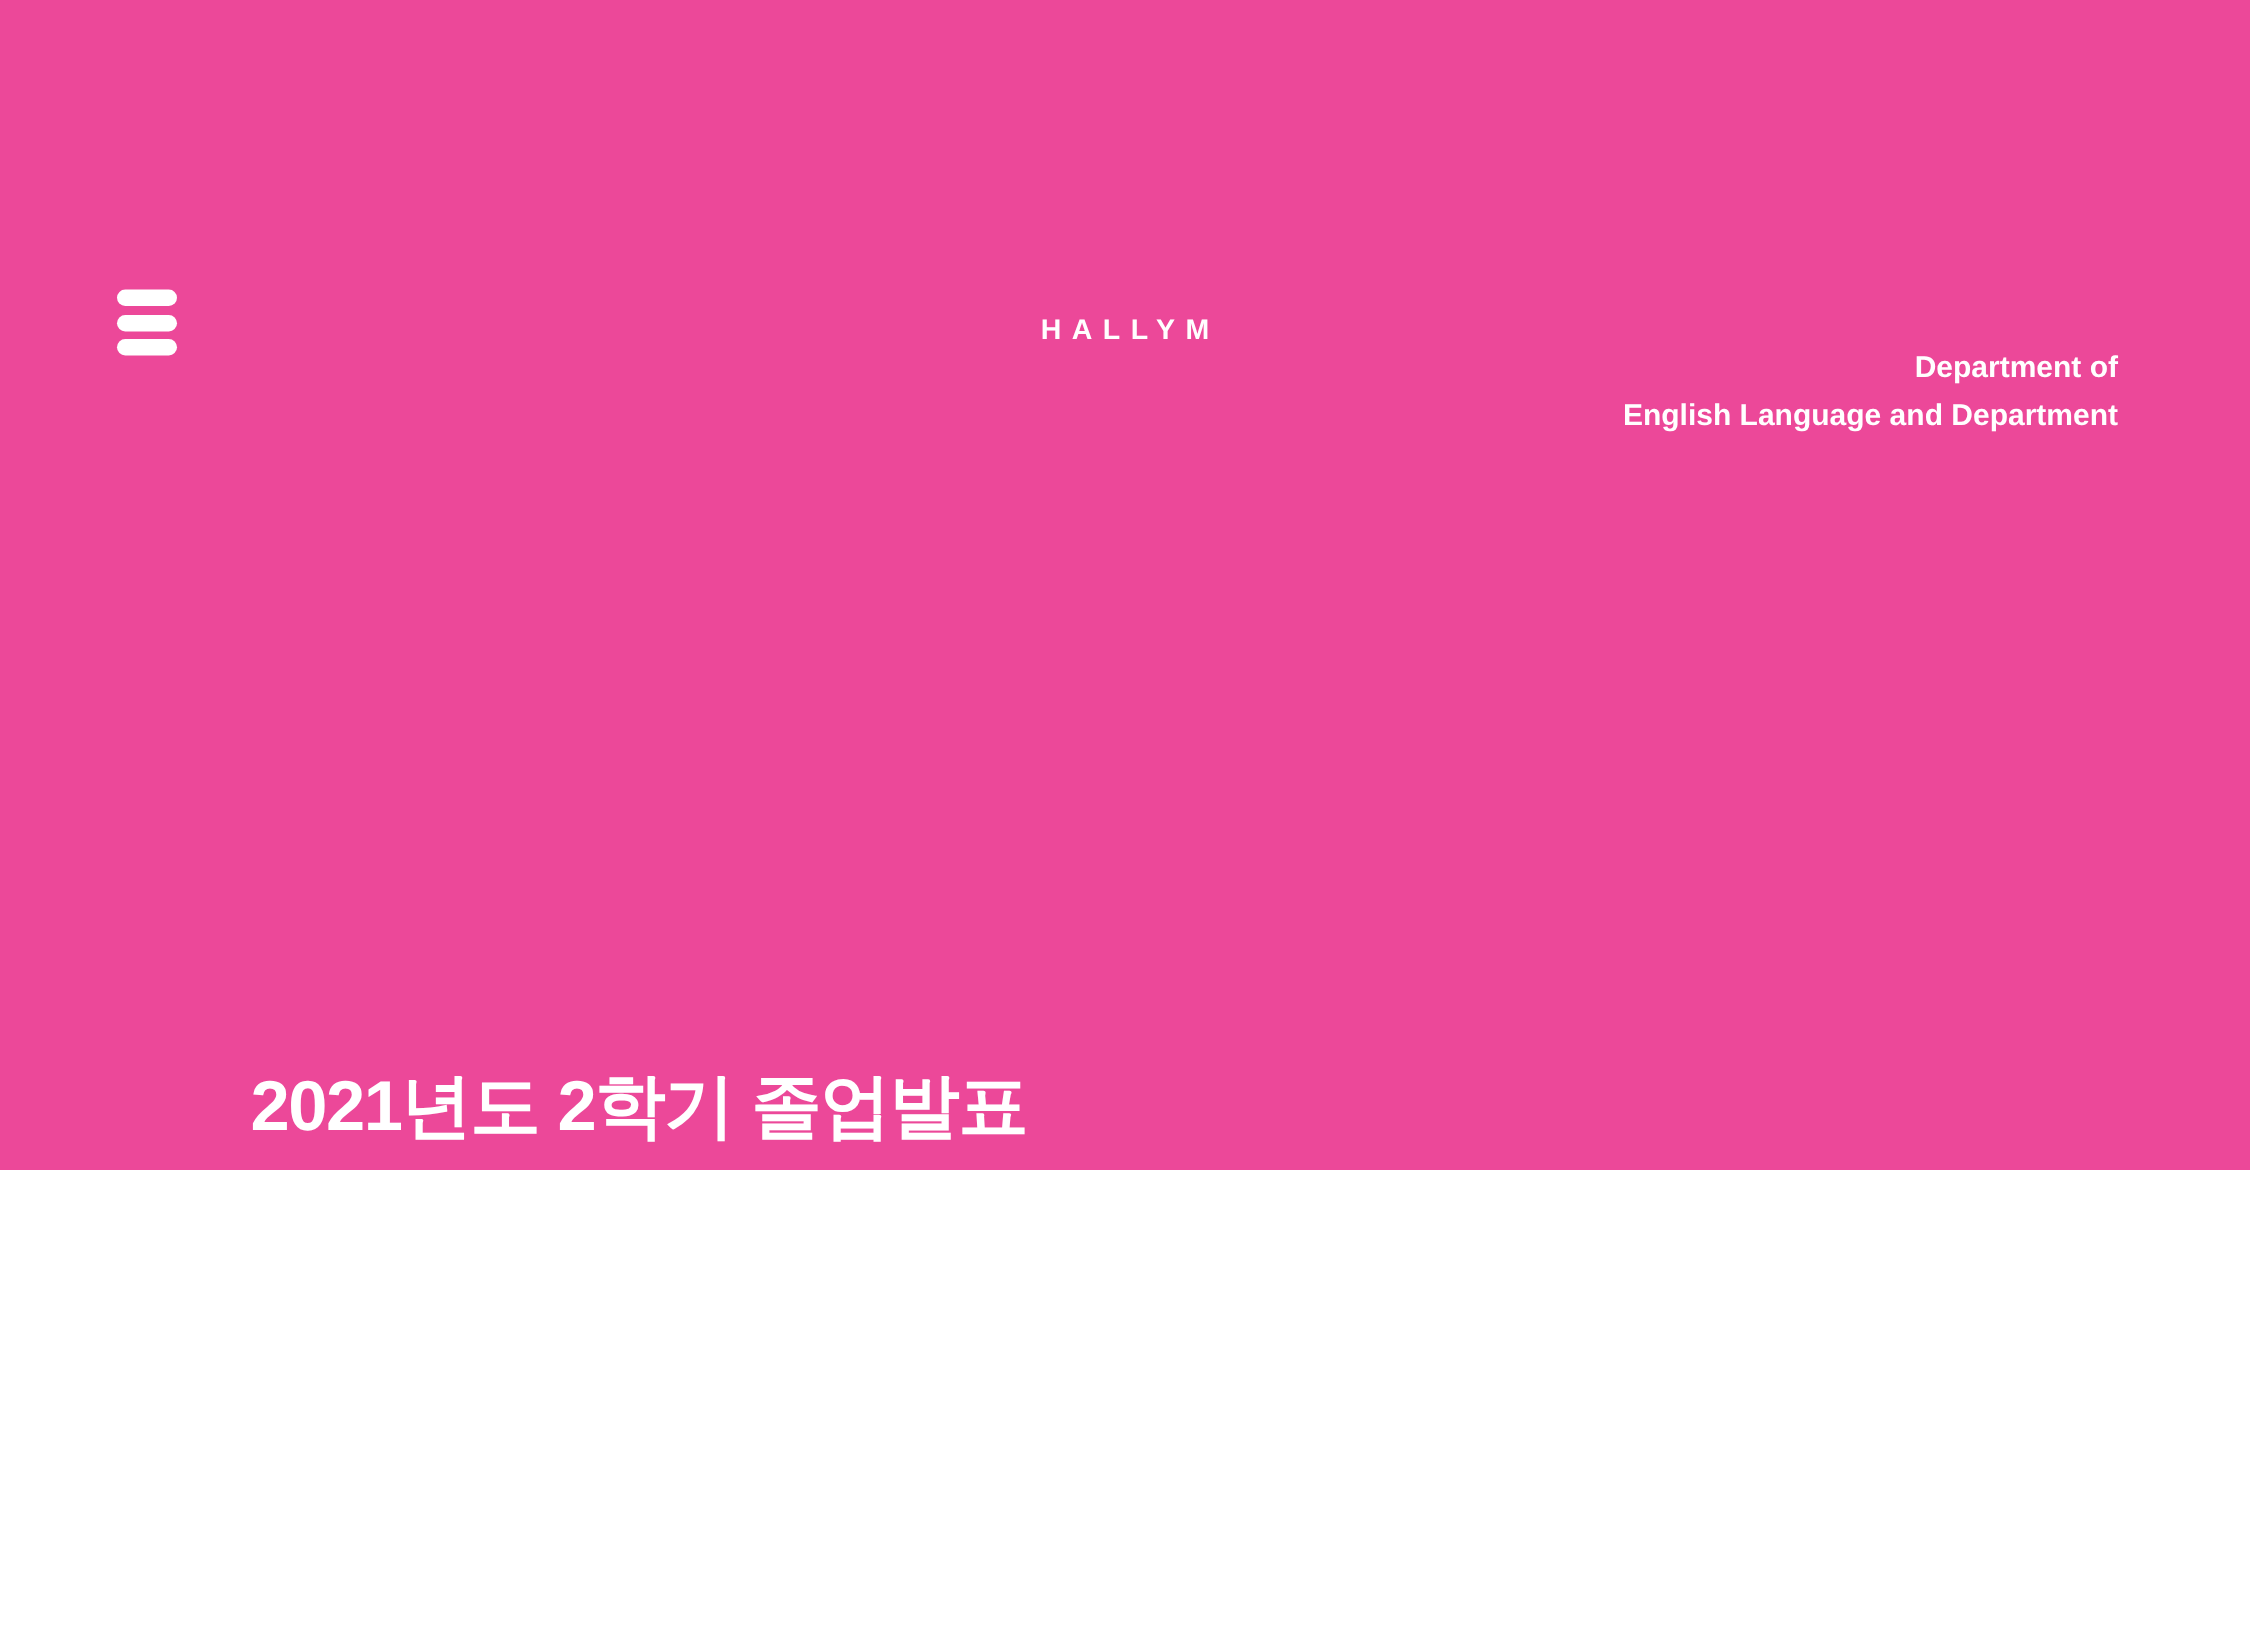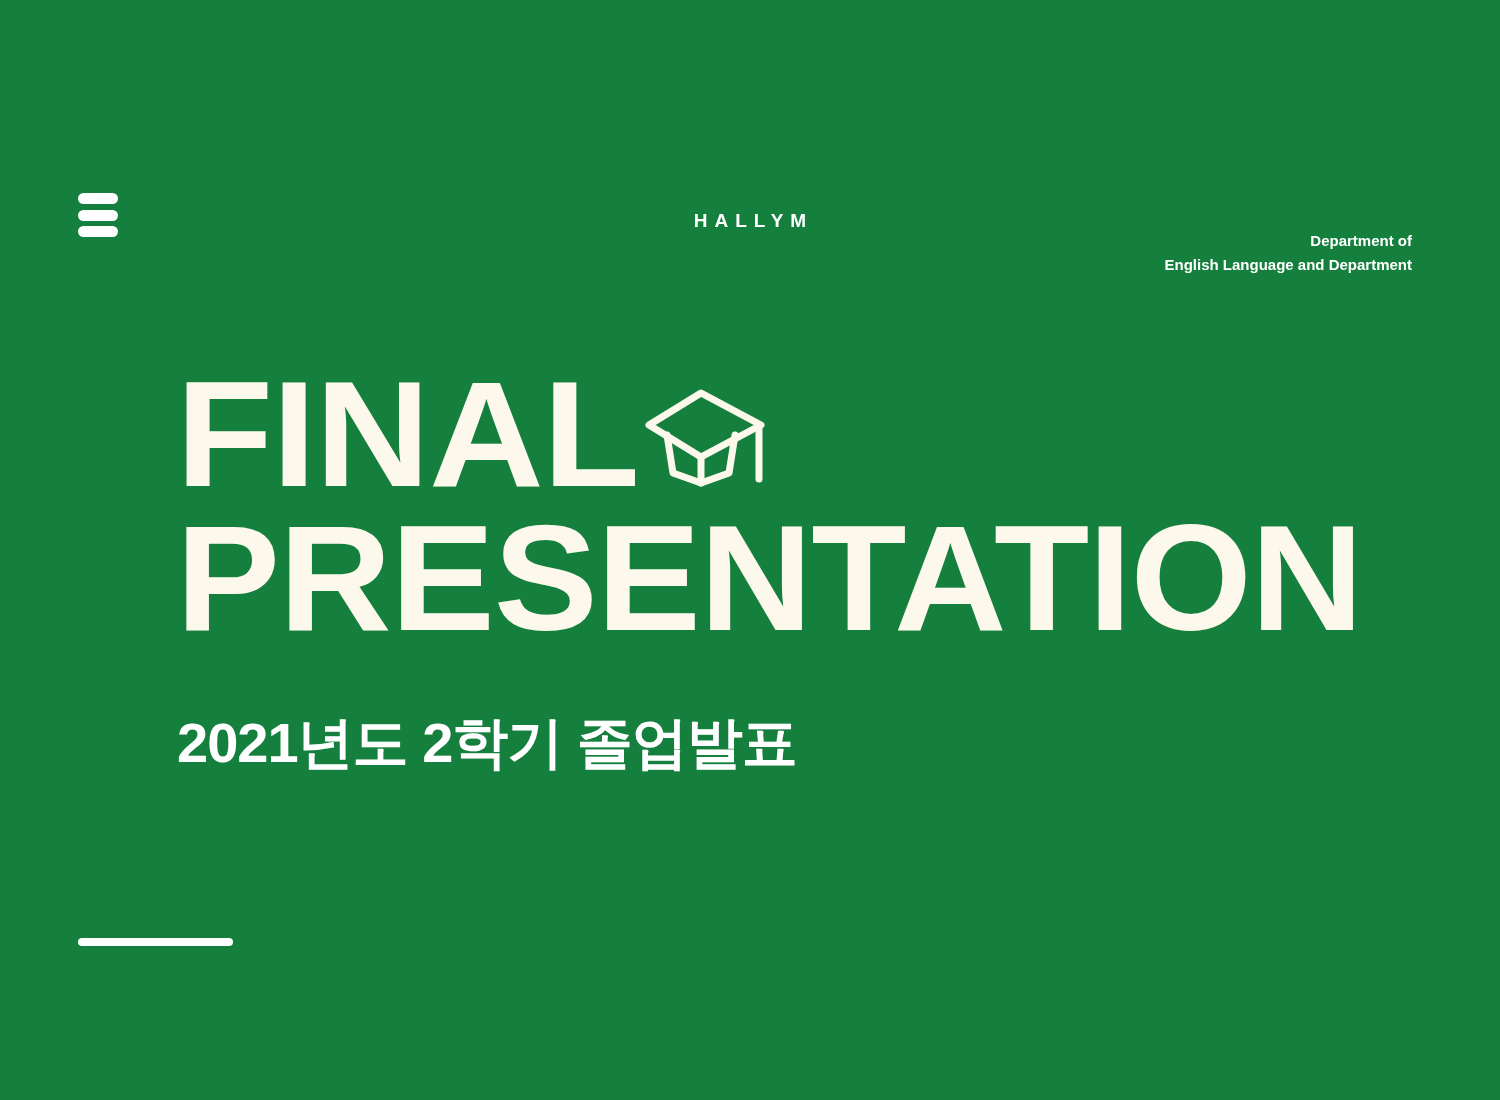--- a/index.html
+++ b/index.html
@@ -9,22 +9,22 @@
   body {
     width: 1500px;
     height: 1100px;
     overflow: hidden;
     font-family: "Liberation Sans", sans-serif;
   }
 
   .slide {
     position: relative;
     width: 1500px;
-    height: 1100px;
-    background: #15803d;
+    height: 780px;
+    background: #ec4899;
     overflow: hidden;
   }
 
   
   .menu-icon {
     position: absolute;
     left: 78px;
     top: 193px;
     width: 40px;
     height: 44px;
@@ -52,21 +52,21 @@
     letter-spacing: 7px;
     text-indent: 7px;
   }
 
   .dept {
     position: absolute;
     right: 88px;
     top: 229px;
     text-align: right;
     color: #FFFFFF;
-    font-size: 15px;
+    font-size: 20px;
     font-weight: bold;
     line-height: 1.62;
     white-space: nowrap;
   }
 
   
   .title-block {
     position: absolute;
     left: 176px;
     top: 368px;
@@ -107,24 +107,24 @@
   .cap-icon {
     margin-left: 30px;
     margin-top: 6px;
     flex: 0 0 auto;
     line-height: 0;
   }
 
   
   .subtitle {
     position: absolute;
-    left: 177px;
+    left: 167px;
     top: 706px;
     color: #FFFFFF;
-    font-size: 56px;
+    font-size: 47px;
     font-weight: bold;
     letter-spacing: -1px;
     white-space: nowrap;
   }
 
   
   .rule {
     position: absolute;
     left: 78px;
     top: 938px;
@@ -145,42 +145,18 @@
     <span class="bar"></span>
   </div>
 
   <div class="brand">HALLYM</div>
 
   <div class="dept">
     <div>Department of</div>
     <div>English Language and Department</div>
   </div>
 
-  <div class="title-block">
-
-    <div class="title-line title-line-1">
-      <span class="word">FINAL</span>
-
-      <span class="cap-icon">
-        <svg width="130" height="100" viewBox="0 0 130 100" fill="none" xmlns="http://www.w3.org/2000/svg">
-
-          <path d="M58 6 L118 38 L58 70 L6 38 Z" stroke="#FDF8EC" stroke-width="7" stroke-linejoin="round" fill="none"></path>
-
-          <path d="M24 48 L30 86 L58 96 L86 86 L92 48" stroke="#FDF8EC" stroke-width="7" stroke-linejoin="round" stroke-linecap="round" fill="none"></path>
-
-          <path d="M58 70 L58 96" stroke="#FDF8EC" stroke-width="7" stroke-linecap="round"></path>
-
-          <path d="M116 41 L116 92" stroke="#FDF8EC" stroke-width="7" stroke-linecap="round"></path>
-        </svg>
-      </span>
-    </div>
-
-    <div class="title-line title-line-2">
-      <span class="word">PRESENTATION</span>
-    </div>
-
-  </div>
 
   <div class="subtitle">2021년도 2학기 졸업발표</div>
 
   <div class="rule"></div>
 
 </div>
 
 </body></html>

